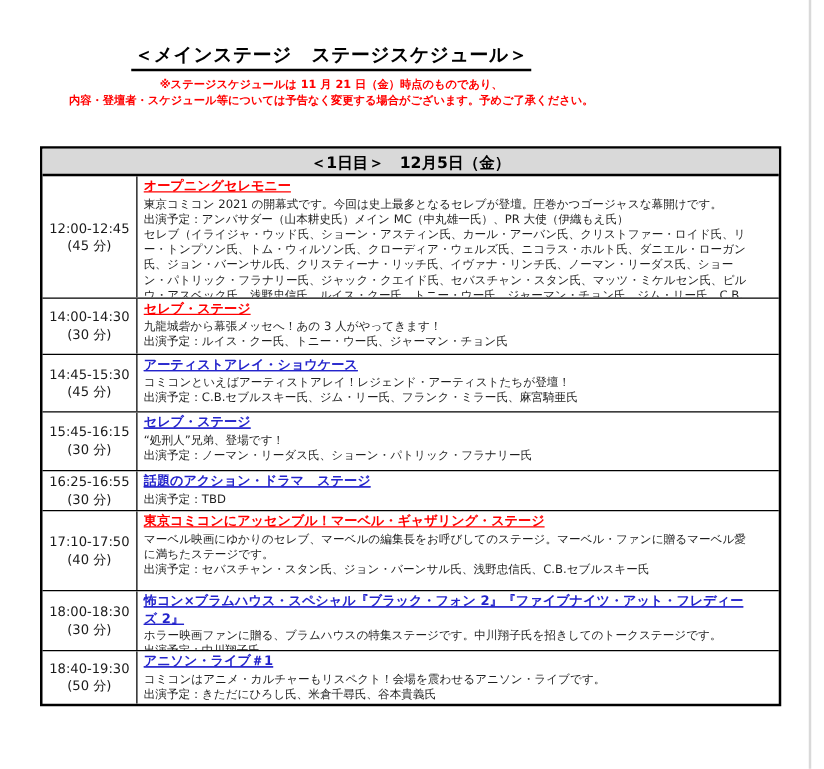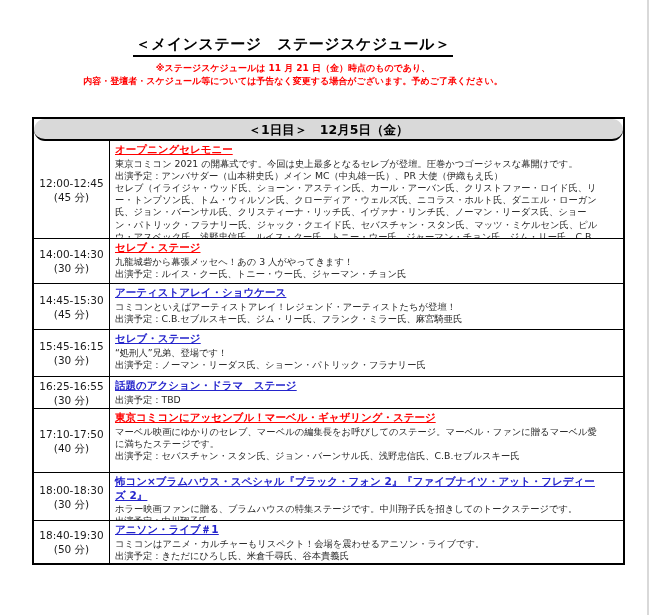--- a/index.html
+++ b/index.html
@@ -1,37 +1,37 @@
 <!DOCTYPE html>
 <html style="--title-red: #ff0000; --title-blue: #2424cc; --disclaimer-red: #ff0000; --header-bg: #d9d9d9; --border: #000000;"><head>
 <meta charset="utf-8">
 <style>
   html,body { margin:0; padding:0; }
   body {
     width:659px; height:615px; background:#ffffff;
     font-family:"DejaVu Sans","Liberation Sans",sans-serif;
     color:#1f1f1f; position:relative; overflow:hidden;
   }
-  .heading-block { position:absolute; top:34px; left:0; width:530px; text-align:center;margin-left:28px; }
+  .heading-block { position:absolute; top:34px; left:0; width:530px; text-align:center; }
   .doc-title {
     display:inline-block; font-size:15px; font-weight:bold; color:#000;
     border-bottom:2px solid #000; padding:0 3px 1px 3px; letter-spacing:0.5px;
   }
   .disclaimer {
     color:var(--disclaimer-red,#f00); font-weight:bold; font-size:9px; line-height:13px;
   }
   .disclaimer.first { margin-top:5px; }
   .schedule-table {
     position:absolute; left:32px; top:117px; width:593px;
     border:2px solid var(--border,#000); box-sizing:border-box; background:#fff;
   }
   .thead {
     background:var(--header-bg,#d9d9d9); height:22px; line-height:22px;
     text-align:center; font-weight:bold; font-size:12.5px; color:#000;
-    border-bottom:2px solid var(--border,#000); box-sizing:border-box;border-radius:11px;
+    border-bottom:2px solid var(--border,#000); box-sizing:border-box;
   }
   .row { display:flex; box-sizing:border-box; overflow:hidden; }
   .row + .row { border-top:1px solid var(--border,#000); }
   .cell-time {
     width:76px; flex:0 0 76px; border-right:1px solid var(--border,#000);
     display:flex; flex-direction:column; justify-content:center; align-items:center;
     font-size:10.5px; line-height:14px; color:#1a1a1a; box-sizing:border-box;
   }
   .cell-content {
     flex:1; padding:2px 20px 2px 5px; box-sizing:border-box; overflow:hidden;

